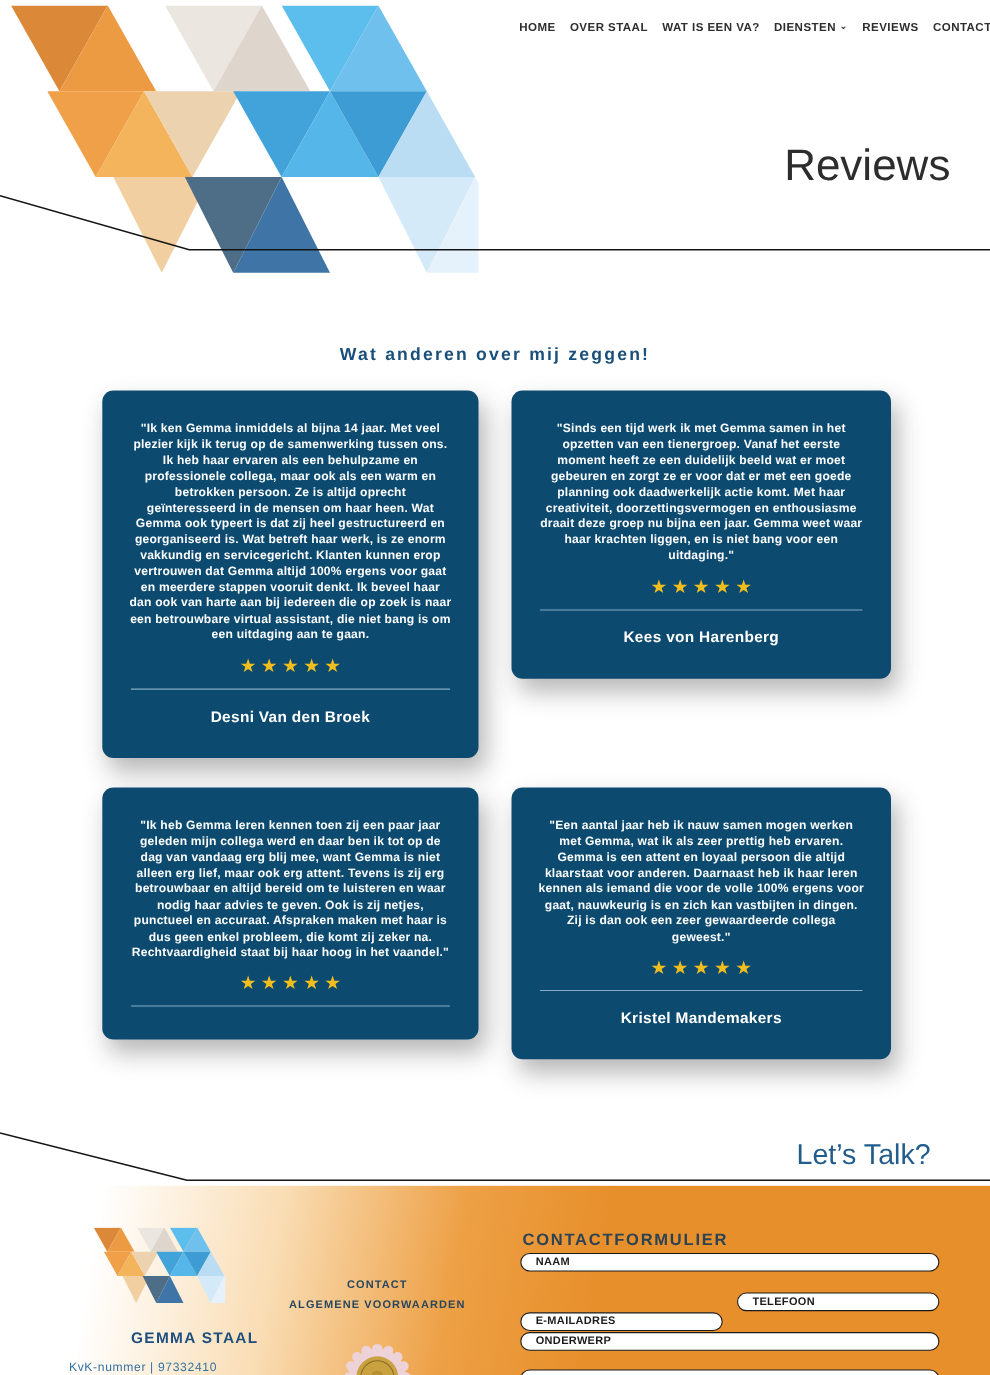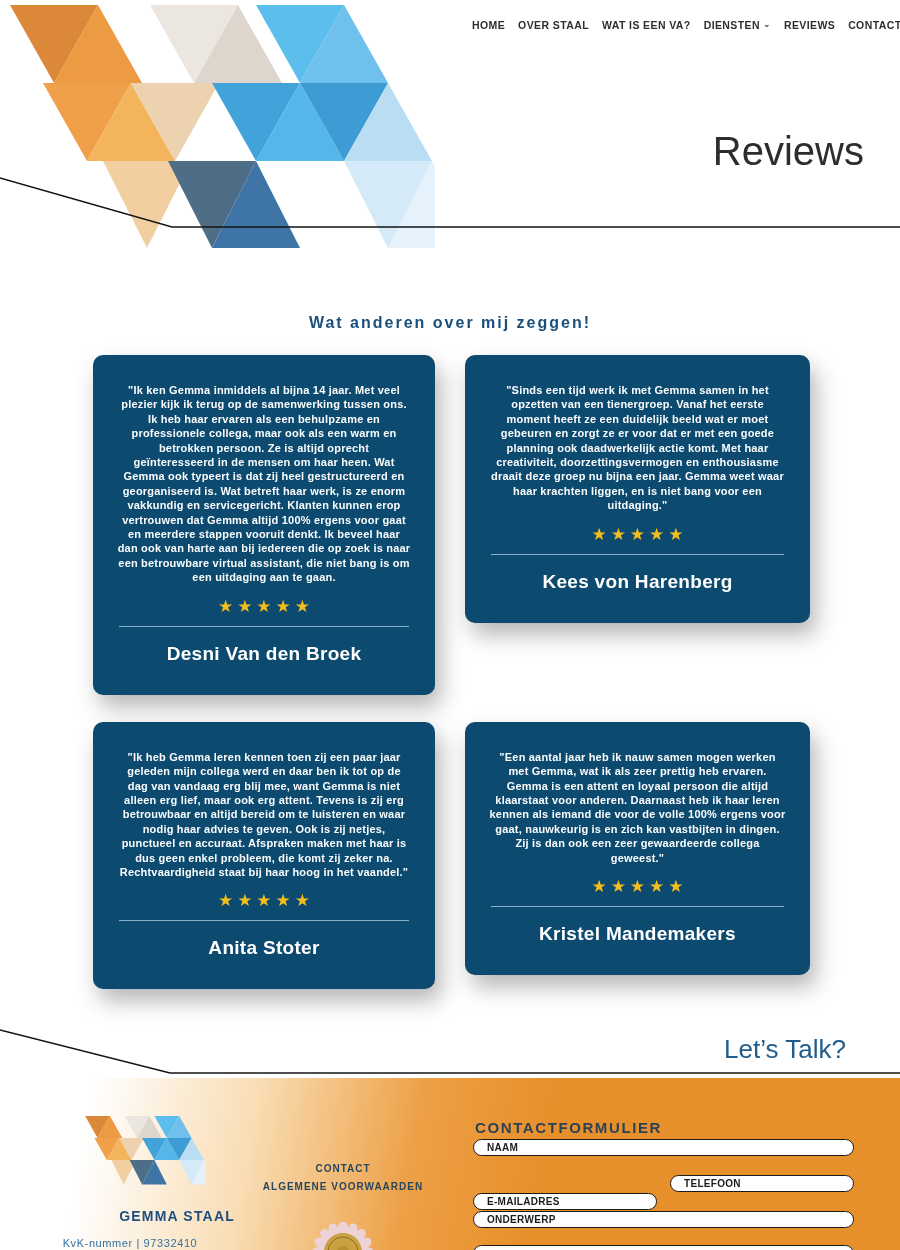--- a/index.html
+++ b/index.html
@@ -32,21 +32,21 @@
     display:grid;grid-template-columns:342px 345px;column-gap:30px;row-gap:27px;align-items:start;
   }
   .card{
     background:#0d4a6f;border-radius:10px;padding:28px 24px 30px;
     box-shadow:6px 12px 22px rgba(50,50,50,.35);color:#fbfdfe;text-align:center;
   }
   .card-text{font-size:11px;line-height:14.4px;font-weight:600;letter-spacing:.2px;}
   .stars{margin-top:11px;color:#f1be1e;font-size:17px;letter-spacing:4px;text-indent:4px;
          font-family:"DejaVu Sans",sans-serif;}
   .card-divider{border:none;border-top:1px solid rgba(176,208,226,.75);margin:10px 2px 0;}
-  .card-name{margin-top:16px;font-size:19px;font-weight:700;color:#ffffff;letter-spacing:.3px;}
+  .card-name{margin-top:16px;font-size:14px;font-weight:700;color:#ffffff;letter-spacing:.3px;}
   
   .cta-heading{position:absolute;right:54px;top:1034px;font-size:26px;color:#205c8c;font-weight:400;}
   
   .footer{
     position:absolute;left:0;top:1078px;width:900px;height:172px;
     background:linear-gradient(100deg,#ffffff 10%,#f9ddb4 28%,#eda045 46%,#e78f2b 60%);
   }
   .logo-footer{position:absolute;left:85px;top:38px;}
   .brand-name{position:absolute;left:25px;top:130px;width:210px;text-align:right;
     font-size:14px;font-weight:700;color:#1d4e7e;letter-spacing:1.2px;}
@@ -136,21 +136,20 @@
     <div class="card">
       <div class="card-text">"Sinds een tijd werk ik met Gemma samen in het opzetten van een tienergroep. Vanaf het eerste moment heeft ze een duidelijk beeld wat er moet gebeuren en zorgt ze er voor dat er met een goede planning ook daadwerkelijk actie komt. Met haar creativiteit, doorzettingsvermogen en enthousiasme draait deze groep nu bijna een jaar. Gemma weet waar haar krachten liggen, en is niet bang voor een uitdaging."</div>
       <div class="stars">★★★★★</div>
       <hr class="card-divider">
       <div class="card-name">Kees von Harenberg</div>
     </div>
     <div class="card">
       <div class="card-text">"Ik heb Gemma leren kennen toen zij een paar jaar geleden mijn collega werd en daar ben ik tot op de dag van vandaag erg blij mee, want Gemma is niet alleen erg lief, maar ook erg attent. Tevens is zij erg betrouwbaar en altijd bereid om te luisteren en waar nodig haar advies te geven. Ook is zij netjes, punctueel en accuraat. Afspraken maken met haar is dus geen enkel probleem, die komt zij zeker na. Rechtvaardigheid staat bij haar hoog in het vaandel."</div>
       <div class="stars">★★★★★</div>
       <hr class="card-divider">
-      <div class="card-name">Anita Stoter</div>
     </div>
     <div class="card">
       <div class="card-text">"Een aantal jaar heb ik nauw samen mogen werken met Gemma, wat ik als zeer prettig heb ervaren. Gemma is een attent en loyaal persoon die altijd klaarstaat voor anderen. Daarnaast heb ik haar leren kennen als iemand die voor de volle 100% ergens voor gaat, nauwkeurig is en zich kan vastbijten in dingen. Zij is dan ook een zeer gewaardeerde collega geweest."</div>
       <div class="stars">★★★★★</div>
       <hr class="card-divider">
       <div class="card-name">Kristel Mandemakers</div>
     </div>
   </div>
 
   <div class="cta-heading">Let’s Talk?</div>

